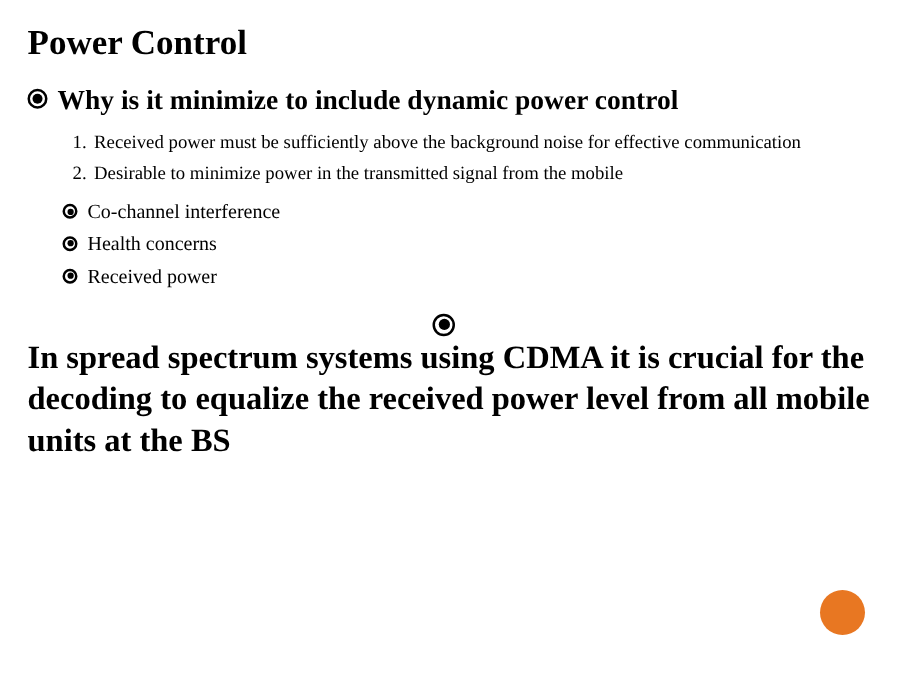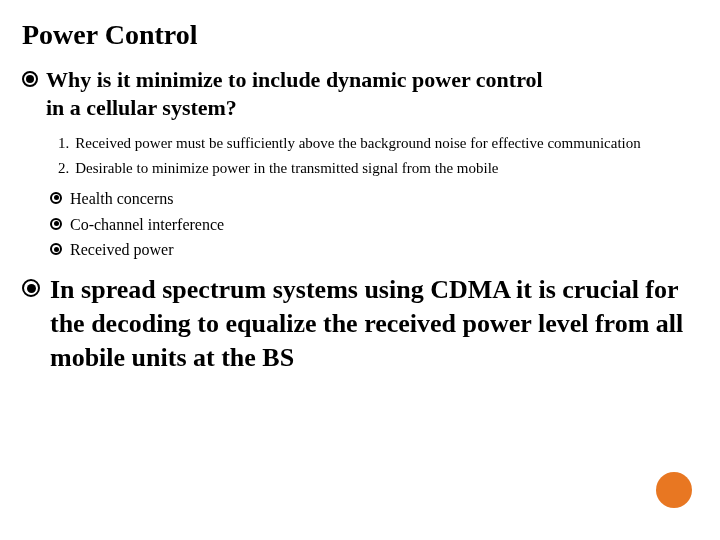--- a/index.html
+++ b/index.html
@@ -132,21 +132,22 @@
       font-size: 16px;
       color: #000;
     }
 
     .bottom-section {
       margin-top: 12px;
     }
 
     .bottom-bullet {
       display: flex;
-      align-items: flex-start;
+      align-items: center;
+      flex-direction: column;
     }
 
     .bottom-bullet-circle-large {
       display: inline-block;
       width: 18px;
       height: 18px;
       border-radius: 50%;
       border: 2px solid #000;
       margin-right: 10px;
       margin-top: 6px;
@@ -187,43 +188,42 @@
 <body>
 
 <div class="slide">
 
   <div class="slide-title">Power Control</div>
 
   <div class="bullet-main">
     <span class="bullet-circle-large"></span>
     <span class="bullet-main-text">
       <span>Why is it minimize to include dynamic power control</span><br>
-      <span>in a cellular system?</span>
     </span>
   </div>
 
   <div class="numbered-list">
     <div class="numbered-item">
       <span class="num">1.</span>
       <span>Received power must be sufficiently above the background noise for effective communication</span>
     </div>
     <div class="numbered-item">
       <span class="num">2.</span>
       <span>Desirable to minimize power in the transmitted signal from the mobile</span>
     </div>
   </div>
 
   <div class="sub-bullet-list">
     <div class="sub-bullet-item">
       <span class="sub-bullet-circle"></span>
-      <span class="sub-bullet-text">Health concerns</span>
+      <span class="sub-bullet-text">Co-channel interference</span>
     </div>
     <div class="sub-bullet-item">
       <span class="sub-bullet-circle"></span>
-      <span class="sub-bullet-text">Co-channel interference</span>
+      <span class="sub-bullet-text">Health concerns</span>
     </div>
     <div class="sub-bullet-item">
       <span class="sub-bullet-circle"></span>
       <span class="sub-bullet-text">Received power</span>
     </div>
   </div>
 
   <div class="bottom-section">
     <div class="bottom-bullet">
       <span class="bottom-bullet-circle-large"></span>

